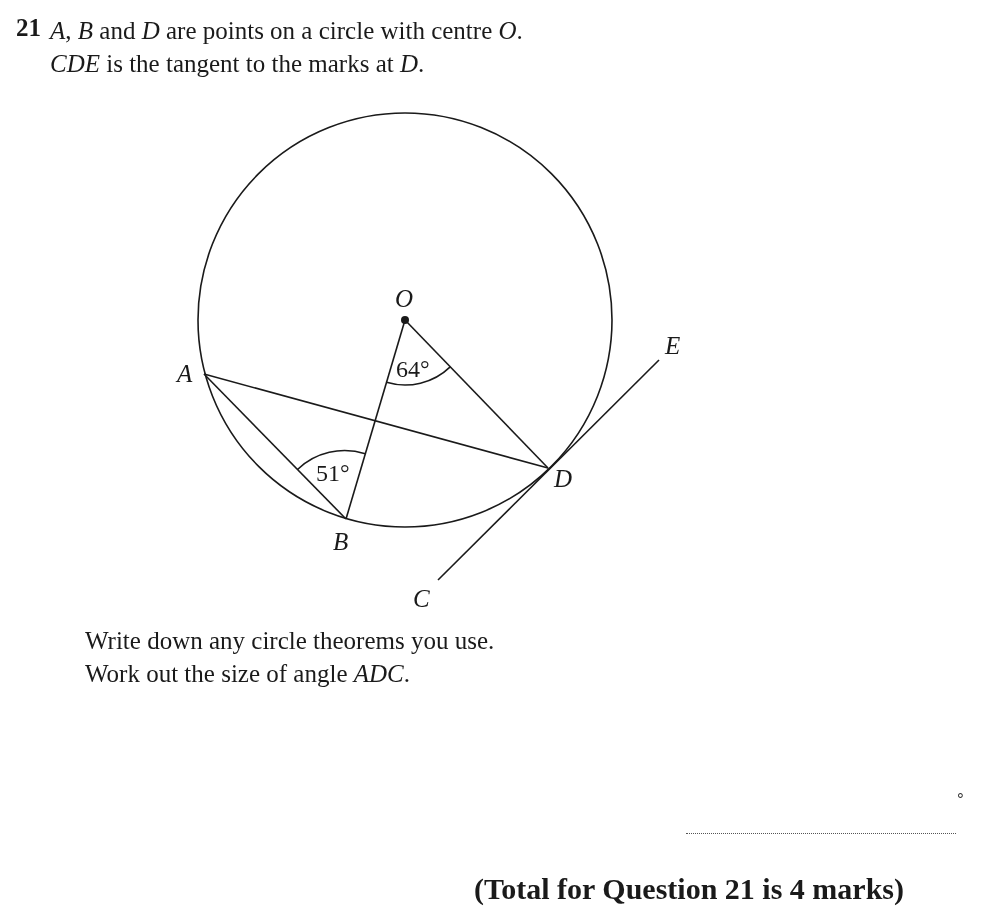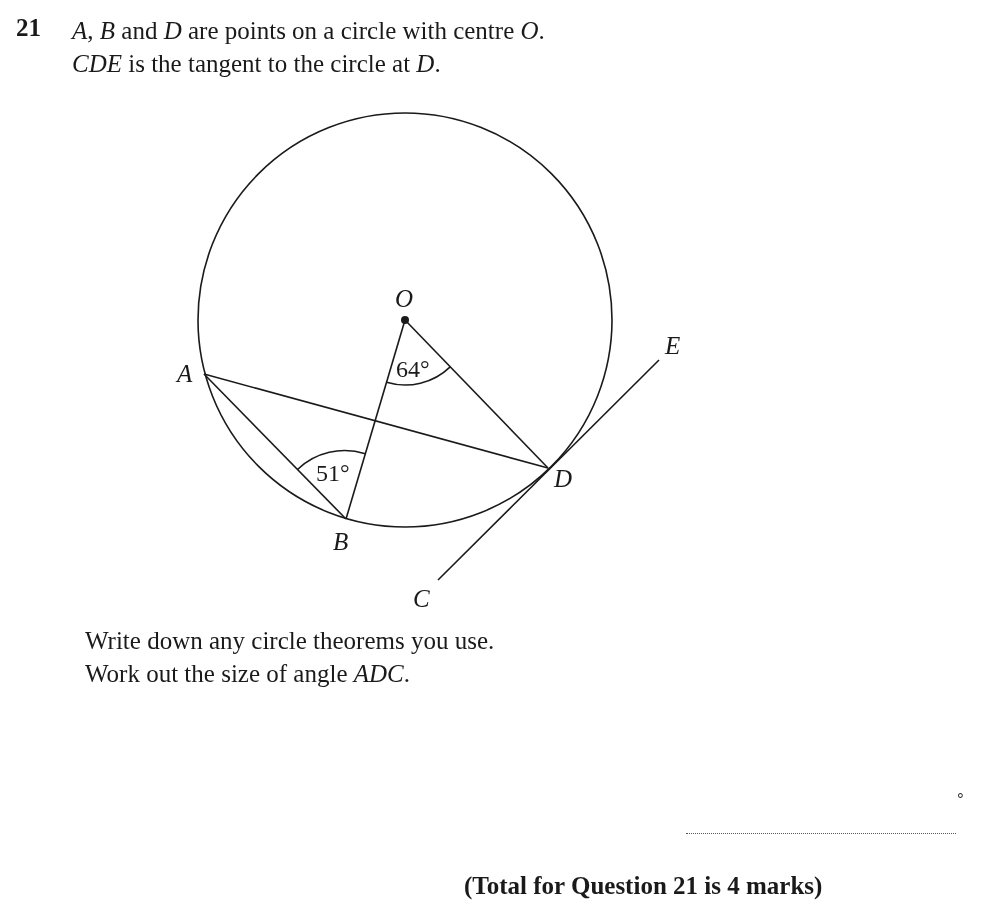--- a/index.html
+++ b/index.html
@@ -1,40 +1,40 @@
 <!DOCTYPE html>
 <html><head>
   <meta charset="utf-8">
   <style>
     html, body { margin: 0; padding: 0; background: #ffffff; }
     body { width: 1000px; height: 920px; position: relative; overflow: hidden;
            font-family: "Liberation Serif", "DejaVu Serif", serif; color: #1a1a1a; }
     .qnum { position: absolute; left: 16px; top: 14px; font-size: 25px; font-weight: bold; }
-    .stem { position: absolute; left: 72px; top: 14px; font-size: 25px; line-height: 33px; }
+    .stem { position: absolute; left: 50px; top: 14px; font-size: 25px; line-height: 33px; }
     .stem i, .instr i { font-style: italic; }
     .diagram { position: absolute; left: 0; top: 0; }
     .diagram text { font-family: "Liberation Serif", "DejaVu Serif", serif; fill: #1a1a1a; }
     .instr { position: absolute; left: 85px; top: 624px; font-size: 25px; line-height: 33px; }
     .answer-line { position: absolute; left: 686px; top: 833px; width: 270px; height: 0;
                    border-top: 1px dotted #555; }
     .degree-unit { position: absolute; left: 957px; top: 790px; font-size: 17px; color: #333;
                    font-family: "Liberation Sans", sans-serif; }
-    .total { position: absolute; left: 464px; top: 872px; font-size: 25px; font-weight: bold; }
+    .total { position: absolute; left: 474px; top: 872px; font-size: 30px; font-weight: bold; }
   </style>
 </head>
 <body>
 
 <div class="qnum">21</div>
 
 <div class="stem">
   <div>
     <i>A</i><span>, </span><i>B</i><span> and </span><i>D</i><span> are points on a circle with centre </span><i>O</i><span>.</span>
   </div>
   <div>
-    <i>CDE</i><span> is the tangent to the circle at </span><i>D</i><span>.</span>
+    <i>CDE</i><span> is the tangent to the marks at </span><i>D</i><span>.</span>
   </div>
 </div>
 
 <svg class="diagram" width="1000" height="620" viewBox="0 0 1000 620" xmlns="http://www.w3.org/2000/svg">
   <g stroke="#1a1a1a" stroke-width="1.6" fill="none">
     <circle cx="405" cy="320" r="207"></circle>
     <line x1="204" y1="374" x2="548" y2="468"></line>
     <line x1="204" y1="374" x2="346" y2="519"></line>
     <line x1="346" y1="519" x2="405" y2="320"></line>
     <line x1="405" y1="320" x2="548" y2="468"></line>

